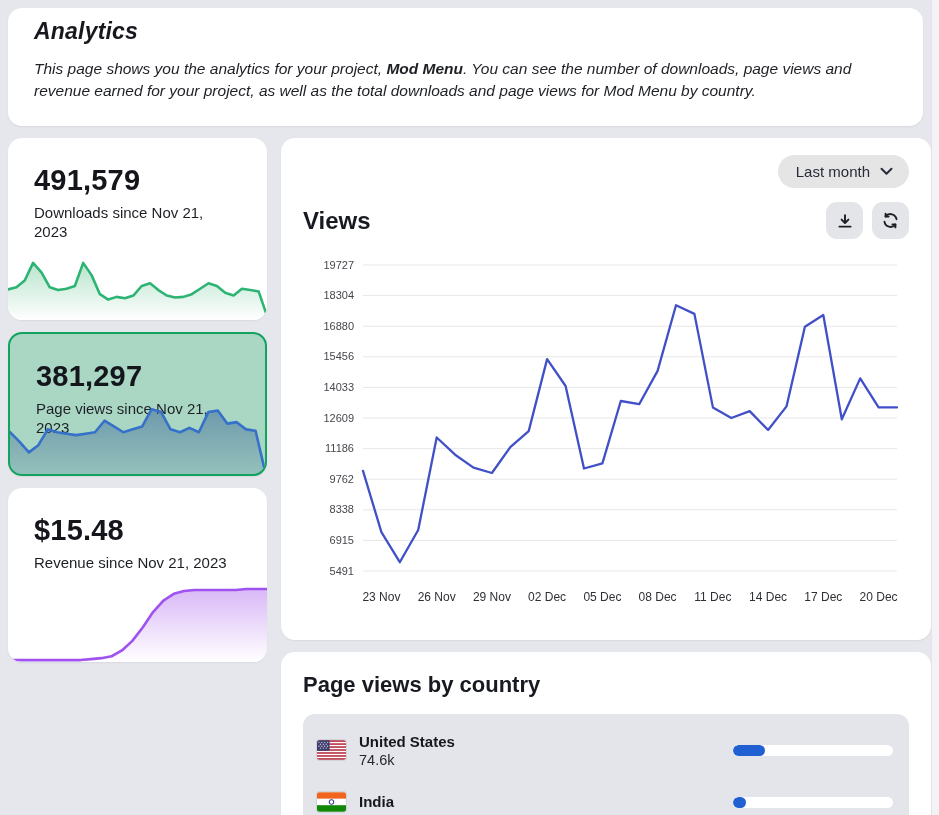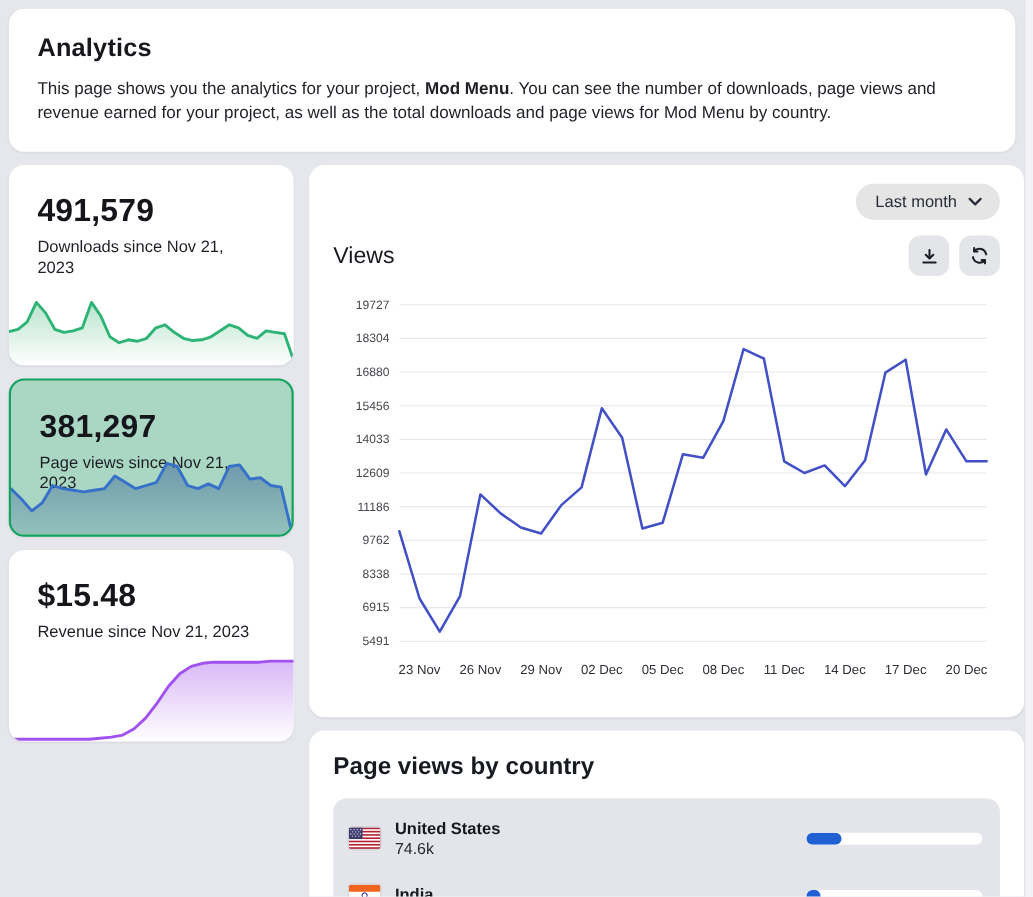--- a/index.html
+++ b/index.html
@@ -12,21 +12,21 @@
   }
   .page { padding:8px; width:931px; }
 
   .panel {
     background:#fff;
     border-radius:14px;
     box-shadow:0 1px 2px rgba(20,20,40,.06);
   }
 
   
-  .header-card { padding:22px 26px 24px 26px; }
+  .header-card { padding:10px 26px 24px 26px;font-style:italic; }
   .header-card h1 { font-size:23px; font-weight:800; letter-spacing:.2px; }
   .header-card p { margin-top:13px; font-size:15.5px; line-height:1.42; color:#1e2026; max-width:880px; }
   .header-card p b { font-weight:700; }
 
   
   .grid { display:grid; grid-template-columns:259px 650px; gap:12px 14px; margin-top:12px; align-items:start; }
   .left-col { display:flex; flex-direction:column; gap:12px; }
 
   
   .stat-card { position:relative; overflow:hidden; padding:26px 26px 0 26px; cursor:pointer; }
@@ -47,21 +47,21 @@
   
   .views-panel { padding:17px 22px 14px 22px; height:502px; }
   .range-row { display:flex; justify-content:flex-end; }
   .range-btn {
     display:inline-flex; align-items:center; gap:10px;
     background:#e5e5e5; border:none; border-radius:18px;
     padding:8px 16px 8px 18px; font-size:15px; font-weight:500; color:#272c38;
     font-family:inherit; cursor:pointer;
   }
   .title-row { display:flex; justify-content:space-between; align-items:center; margin-top:14px; }
-  .title-row h2 { font-size:21px; font-weight:400; color:#181a22;text-align:center; }
+  .title-row h2 { font-size:24px; font-weight:700; color:#181a22;text-align:center; }
   .icon-btns { display:flex; gap:9px; }
   .icon-btn {
     width:37px; height:37px; border:none; border-radius:11px;
     background:#e4e5e9; display:flex; align-items:center; justify-content:center; cursor:pointer;
   }
   .chart-wrap { margin-top:10px; }
 
   
   .country-panel { padding:20px 22px; min-height:160px; }
   .country-panel h2 { font-size:22px; font-weight:800; color:#181a22; }

